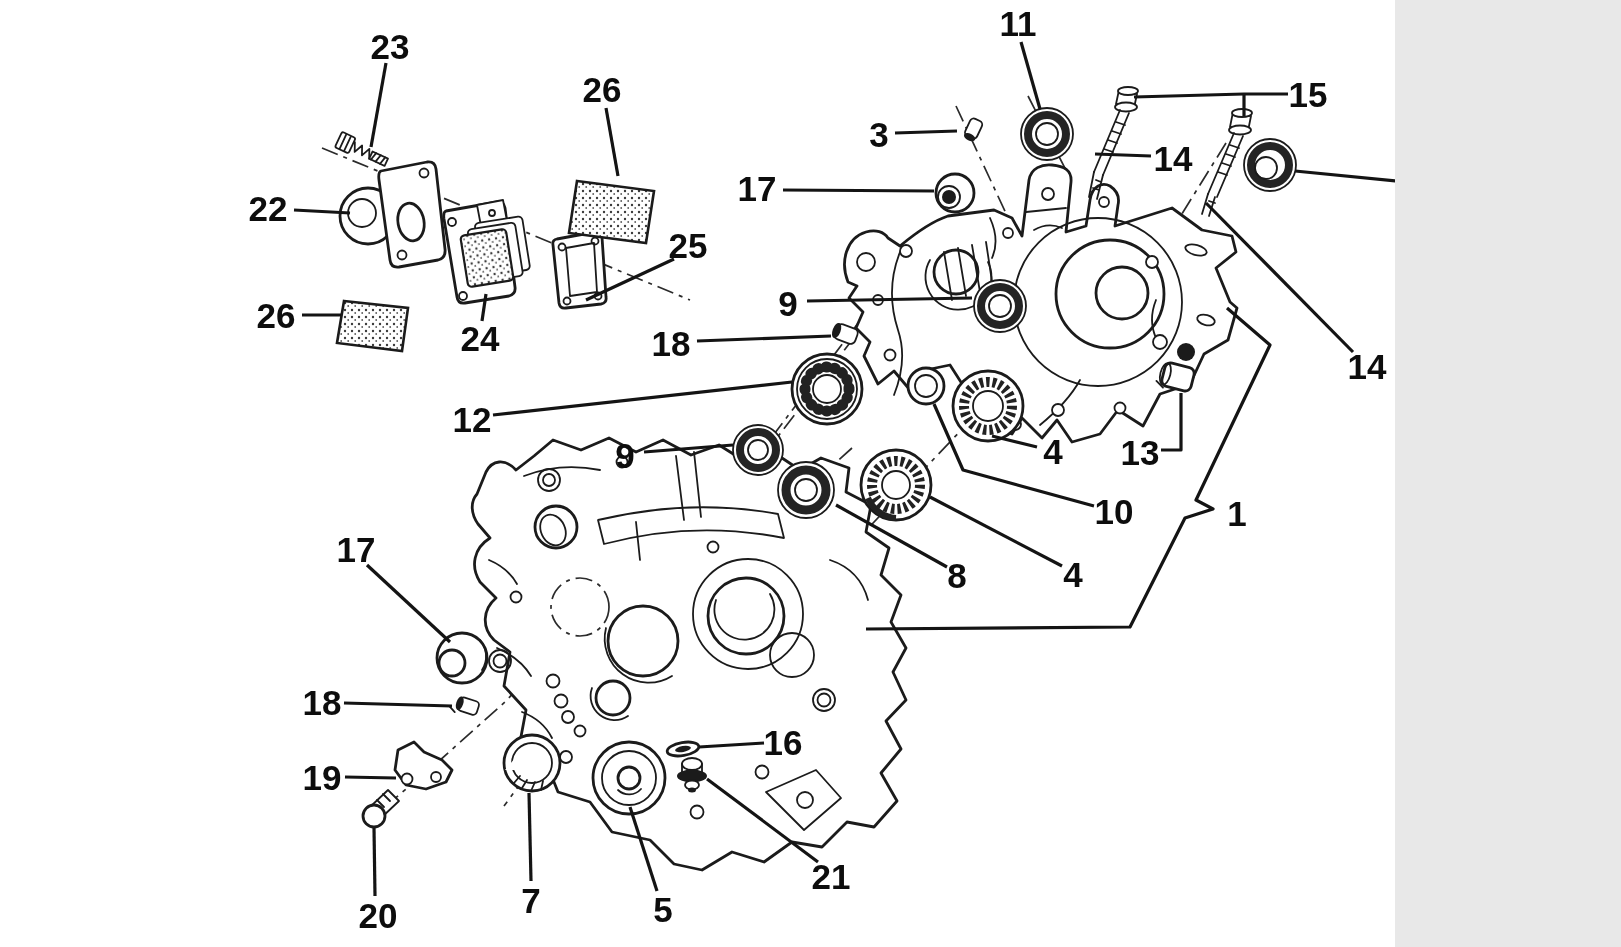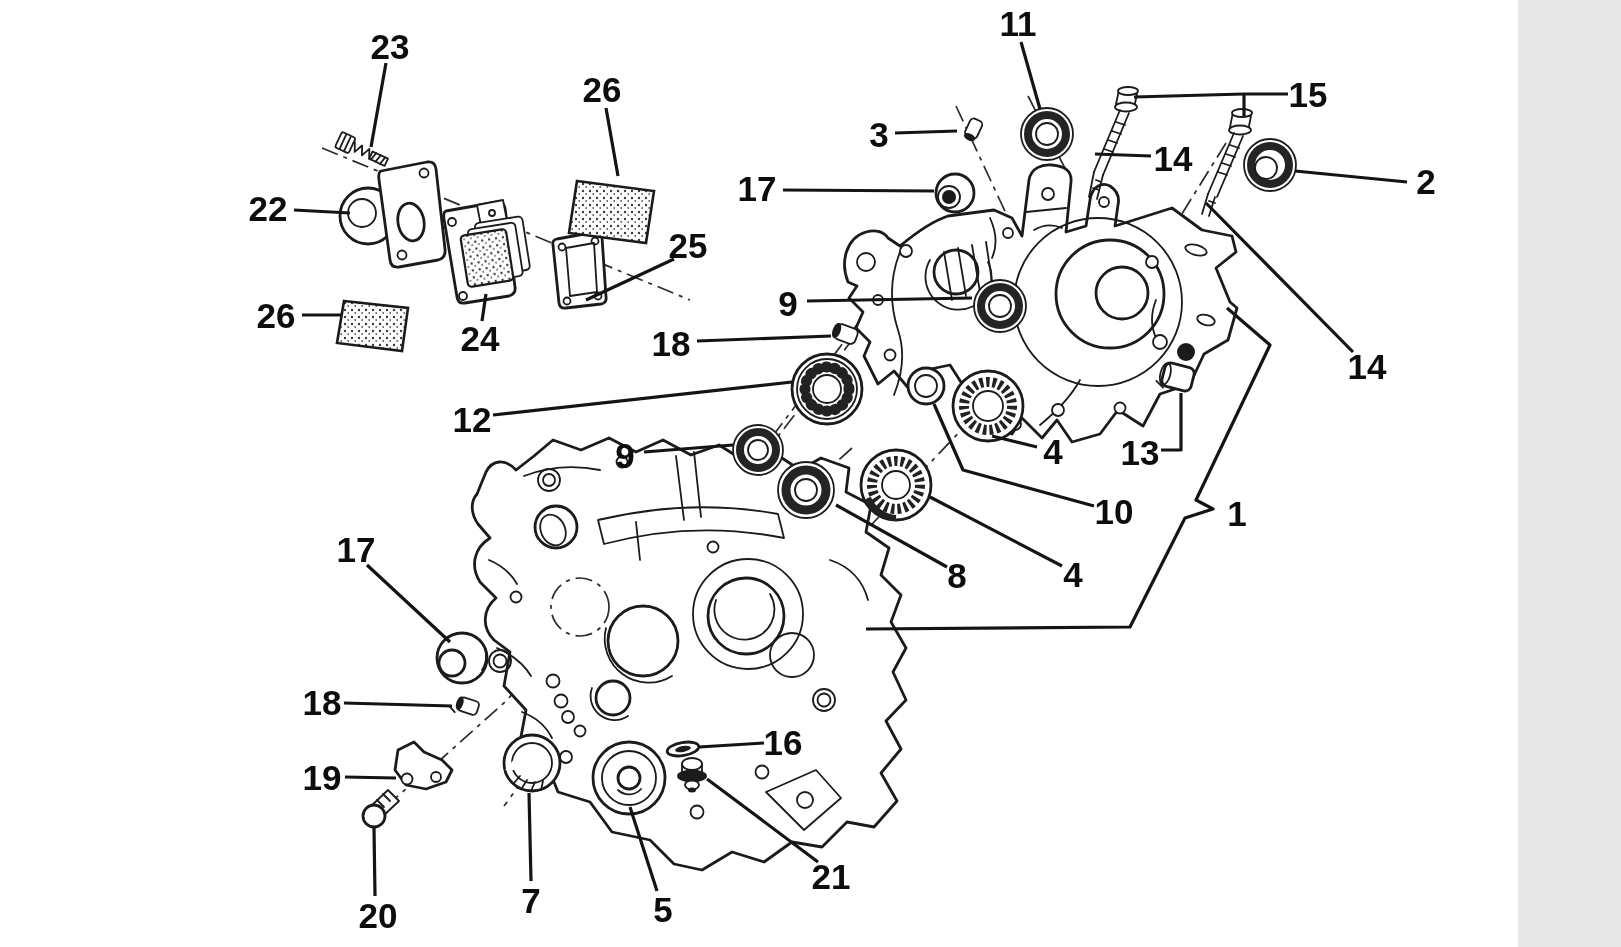--- a/index.html
+++ b/index.html
@@ -1,16 +1,16 @@
 <!DOCTYPE html>
 <html><head>
 <meta charset="utf-8">
 <style>
   html,body{margin:0;padding:0;background:#e8e8e8;}
-  .stage{position:relative;width:1518px;height:947px;background:#ffffff;overflow:hidden;
+  .stage{position:relative;width:1395px;height:947px;background:#ffffff;overflow:hidden;
          font-family:"Liberation Sans",sans-serif;}
   svg{display:block}
   .ln{fill:none;stroke:#1b1b1b;stroke-width:2.8;stroke-linecap:round;stroke-linejoin:round}
   .ln2{fill:none;stroke:#1b1b1b;stroke-width:1.8;stroke-linecap:round;stroke-linejoin:round}
   .fw{fill:#ffffff}
   .dk{fill:#1b1b1b}
   .axis{fill:none;stroke:#2b2b2b;stroke-width:1.7;stroke-dasharray:17 6 4 6}
   .leader{fill:none;stroke:#141414;stroke-width:3.2;stroke-linejoin:round}
   .callout{font:700 35px "Liberation Sans",sans-serif;fill:#0d0d0d;
            text-anchor:middle;dominant-baseline:central}

